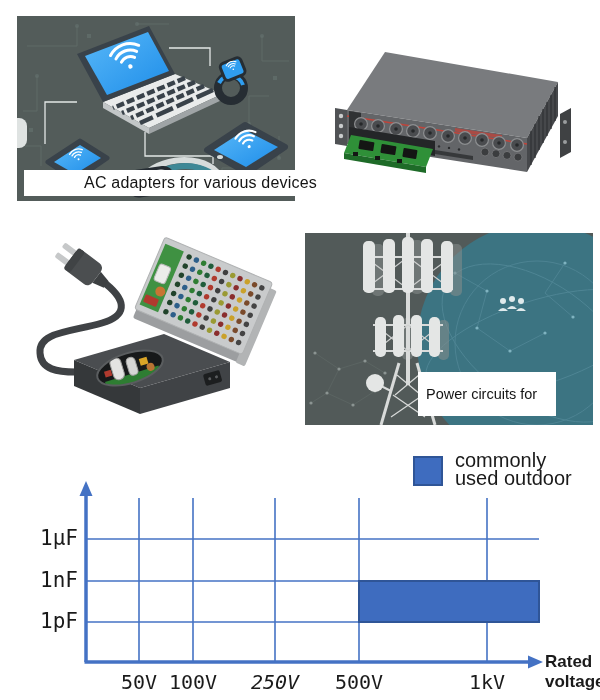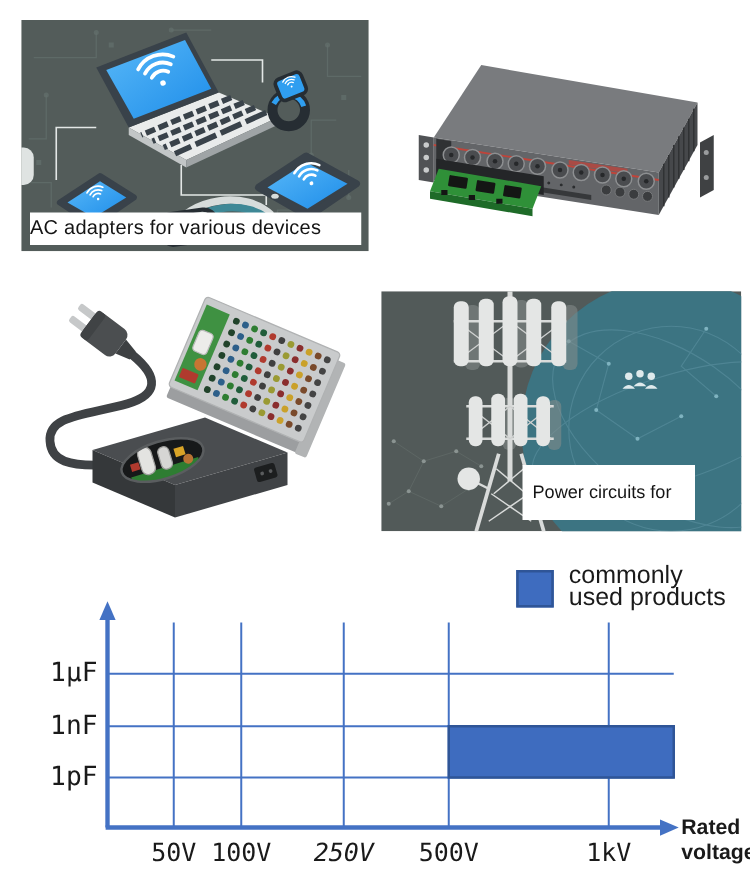--- a/index.html
+++ b/index.html
@@ -1,21 +1,21 @@
 <!DOCTYPE html>
 <html><head>
 <meta charset="utf-8">
 <style>
   html,body{margin:0;padding:0;background:#fff;}
   .canvas{position:relative;width:600px;height:700px;background:#ffffff;overflow:hidden;
           font-family:"Liberation Sans",sans-serif;color:#1a1a1a;}
   .fig{position:absolute;margin:0;padding:0;}
   .fig svg{display:block;}
   .caption{position:absolute;background:#ffffff;color:#141414;display:flex;align-items:center;}
-  .caption.center{justify-content:flex-start;}
+  .caption.center{justify-content:flex-end;padding-left:28px;}
   .cap1{left:7px;top:154px;width:265px;height:26px;font-size:16px;letter-spacing:.2px;}
   .cap4{left:113px;top:139px;width:138px;height:44px;font-size:14.5px;line-height:19px;padding:3px 8px;box-sizing:border-box;}
   .chart{position:absolute;left:0;top:440px;width:600px;height:260px;}
   .chart .lbl{position:absolute;white-space:pre;}
   .ylabel{left:8px;top:18px;font-size:17px;font-weight:600;}
   .xlabel{left:545px;top:212px;font-size:17px;font-weight:600;line-height:20px;}
   .mono{font-family:"DejaVu Sans Mono",monospace;}
   .ytick{position:absolute;left:36px;width:42px;text-align:right;font-size:21px;line-height:16px;}
   .xtick{position:absolute;top:230px;width:60px;text-align:center;font-size:20px;}
   .legend-swatch{position:absolute;left:413px;top:16px;width:26px;height:26px;
@@ -492,16 +492,16 @@
     <div class="ytick mono" style="top:132px;">1nF</div>
     <div class="ytick mono" style="top:173px;">1pF</div>
 
     <div class="xtick mono" style="left:109px;">50V</div>
     <div class="xtick mono" style="left:163px;">100V</div>
     <div class="xtick mono" style="left:245px;font-style:italic;">250V</div>
     <div class="xtick mono" style="left:329px;">500V</div>
     <div class="xtick mono" style="left:457px;">1kV</div>
 
     <div class="legend-swatch"></div>
-    <div class="legend-text"><span>commonly</span><br><span>used products</span></div>
+    <div class="legend-text"><span>commonly</span><br><span>used outdoor</span></div>
   </div>
 
 </div>
 
 </body></html>

